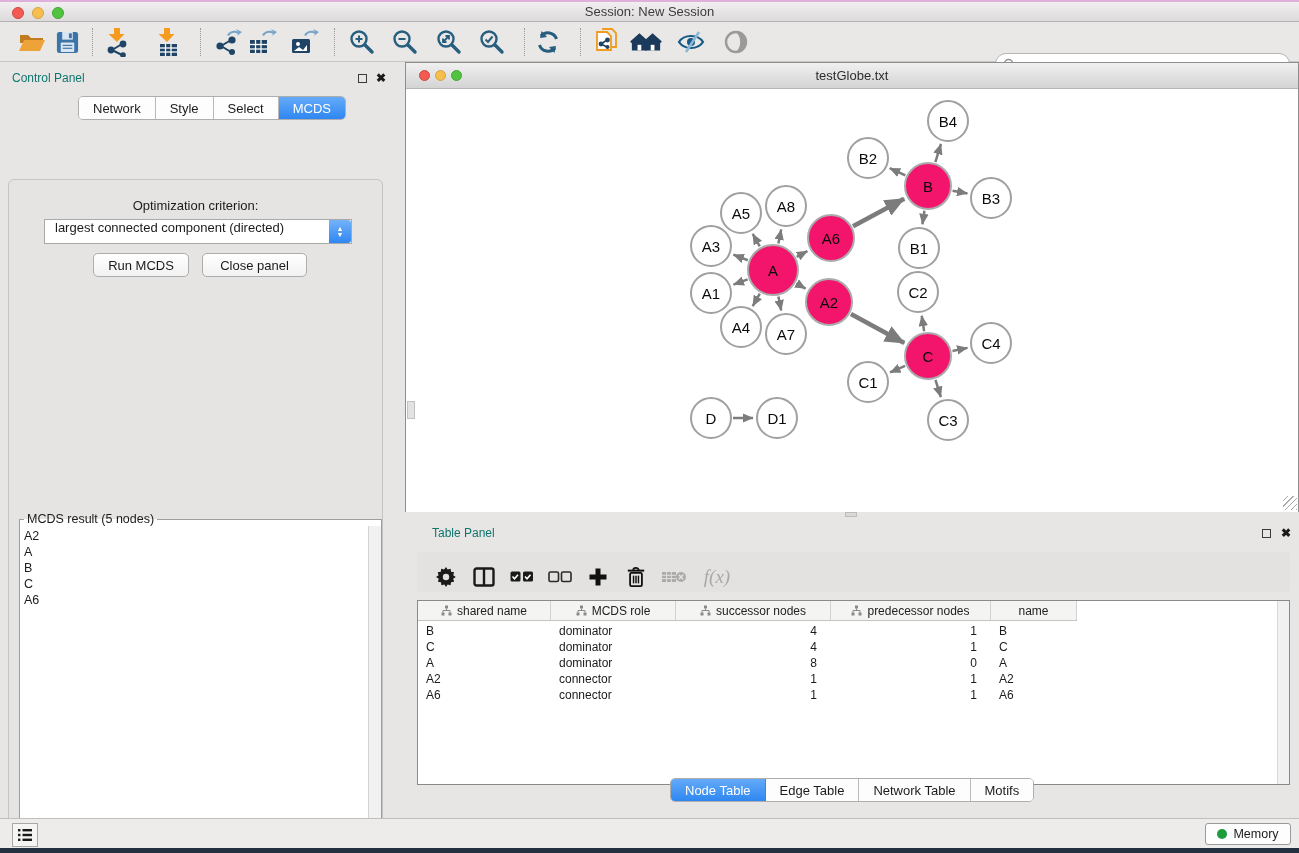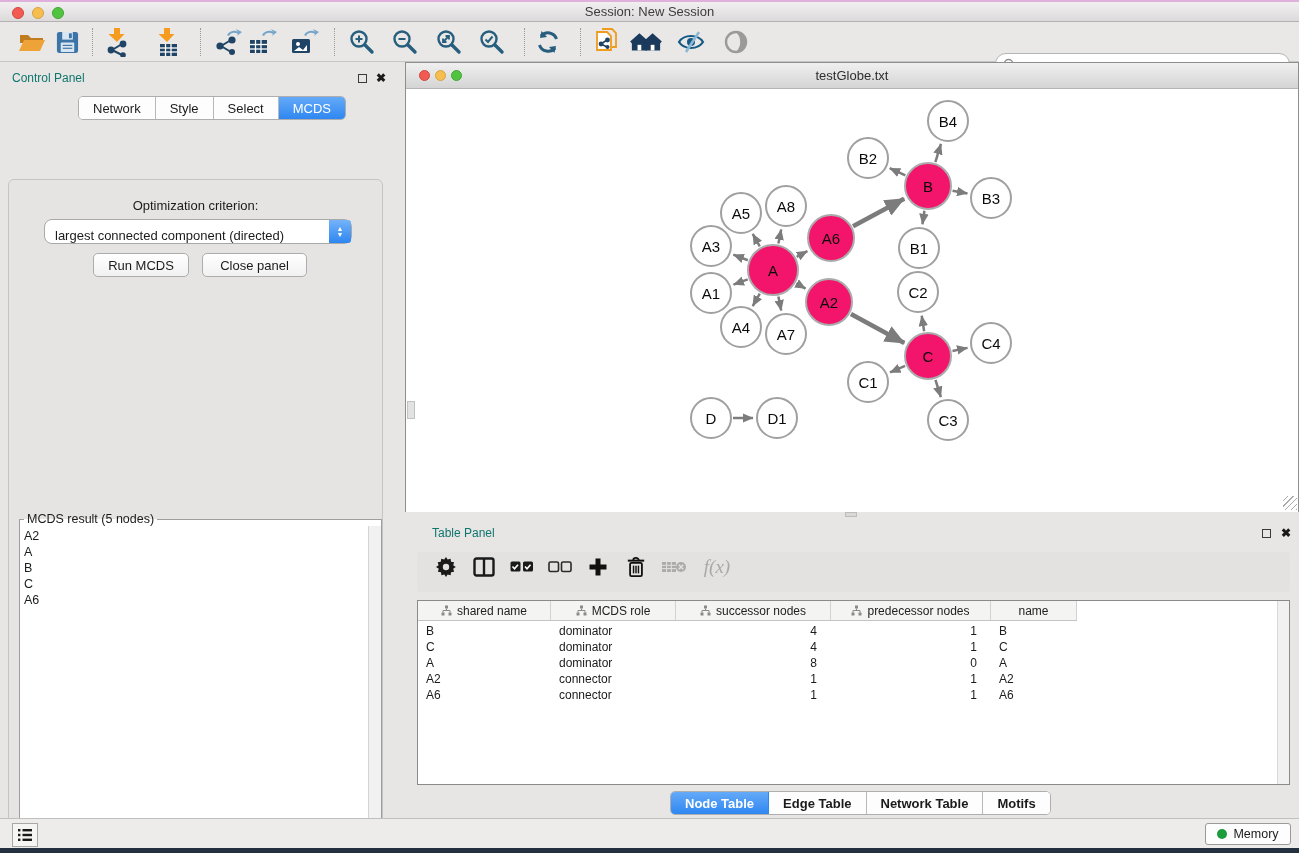--- a/index.html
+++ b/index.html
@@ -37,22 +37,22 @@
   .tabgroup{position:absolute;display:flex;height:22px;border:1px solid #aeaeae;
     border-radius:5px;overflow:hidden;background:#fff;}
   .tab{display:flex;align-items:center;justify-content:center;font-size:13px;
     border-right:1px solid #b9b9b9;background:#fdfdfd;cursor:pointer;padding:4px 14px;}
   .tab:last-child{border-right:none;}
   .tab.active{background:linear-gradient(#64aaf8,#2f87f1);color:#fff;border-right-color:#2f87f1;}
   .cbody{position:absolute;left:8px;top:117px;width:375px;height:684px;
     background:#e5e4e2;border:1px solid #c4c4c2;border-radius:6px;box-sizing:border-box;}
   .optlabel{position:absolute;left:0;right:0;top:18px;text-align:center;font-size:13px;}
   .selectbox{position:absolute;left:35px;top:39px;width:308px;height:25px;background:#fff;
-    border:1px solid #a9a9a9;border-radius:8px;box-sizing:border-box;display:flex;
-    align-items:flex-end;cursor:pointer;gap:45px;}
+    border:1px solid #a9a9a9;border-radius:0;box-sizing:border-box;display:flex;
+    align-items:flex-start;cursor:pointer;gap:45px;}
   .selectbox .val{flex:1;padding-left:10px;font-size:13px;white-space:nowrap;overflow:hidden;}
   .stepper{width:22px;height:100%;border-radius:0 3px 3px 0;
     background:linear-gradient(#74b3fa,#2e86f2);display:flex;flex-direction:column;
     align-items:center;justify-content:center;color:#fff;font-size:7px;line-height:6px;}
   .btn{position:absolute;height:24px;background:linear-gradient(#ffffff,#f1f1f1);
     border:1px solid #adadad;border-radius:5px;font-size:13px;display:flex;
     align-items:center;justify-content:center;cursor:pointer;box-sizing:border-box;}
   fieldset.resultbox{position:absolute;left:10px;top:332px;width:363px;height:340px;
     margin:0;padding:0;border:1px solid #9e9e9e;background:#fff;box-sizing:border-box;}
   fieldset.resultbox legend{font-size:12.5px;margin-left:4px;padding:0 3px;background:transparent;}
@@ -77,36 +77,36 @@
   .gnode.mcds{background:#f2156b;border-color:#ababab;}
   .grip{position:absolute;right:1px;bottom:1px;width:14px;height:14px;
     background:repeating-linear-gradient(135deg,transparent 0 3px,#aaa 3px 4px);}
   .edgetick{position:absolute;left:1px;top:338px;width:6px;height:16px;background:#e2e2e2;
     border:1px solid #c2c2c2;}
   .hsplit{position:absolute;left:845px;top:512px;width:12px;height:5px;background:#d8d8d6;
     border:1px solid #bdbdbd;box-sizing:border-box;}
   
   .tpanel{position:absolute;left:405px;top:518px;width:894px;height:300px;}
   .ttoolbar{position:absolute;left:12px;top:34px;width:873px;height:40px;background:#e3e2e0;
-    border-radius:3px;display:flex;align-items:flex-start;padding-left:10px;box-sizing:border-box;}
+    border-radius:3px;display:flex;align-items:flex-end;padding-left:10px;box-sizing:border-box;}
   .ttbtn{width:38px;height:30px;display:flex;align-items:center;justify-content:center;cursor:pointer;}
   .fx{font-family:"Liberation Serif",serif;font-style:italic;font-size:19px;color:#a8a8a8;}
   .dtable{position:absolute;left:12px;top:82px;width:873px;height:185px;background:#fff;
     border:1px solid #8a8a8a;box-sizing:border-box;overflow:hidden;}
   .thead{position:absolute;left:0;top:0;height:20px;display:flex;background:#f4f4f3;
     border-bottom:1px solid #c4c4c4;box-sizing:border-box;}
   .th{display:flex;align-items:center;justify-content:center;gap:5px;font-size:12px;
     color:#222;border-right:1px solid #d2d2d2;box-sizing:border-box;cursor:pointer;}
   .trow{position:absolute;left:0;height:16px;display:flex;font-size:12px;cursor:default;}
   .td{display:flex;align-items:center;box-sizing:border-box;}
   .td.left{padding-left:8px;}
   .td.right{justify-content:flex-end;padding-right:14px;}
   .ttrack{position:absolute;top:0;right:0;bottom:0;width:11px;background:#f1f1f1;
     border-left:1px solid #d8d8d8;}
-  .ttabs{position:absolute;left:265px;top:273px;font-weight:bold;}
+  .ttabs{position:absolute;left:265px;top:260px;}
   
   .statusbar{position:absolute;left:0;top:818px;width:1299px;height:30px;background:#edecea;
     border-top:1px solid #bfbfbf;box-sizing:border-box;}
   .listbtn{position:absolute;left:12px;top:4px;width:24px;height:22px;background:#f5f5f4;
     border:1px solid #a8a8a8;display:flex;align-items:center;justify-content:center;cursor:pointer;}
   .membtn{position:absolute;right:8px;top:4px;width:86px;height:22px;background:#fdfdfd;
     border:1px solid #9a9a9a;border-radius:3px;display:flex;align-items:center;
     justify-content:center;gap:6px;font-size:12.5px;cursor:pointer;box-sizing:border-box;}
   .memdot{width:10px;height:10px;border-radius:50%;background:#1c9c3c;}
   .bottomstrip{position:absolute;left:0;top:848px;width:1299px;height:5px;background:#22303f;}

